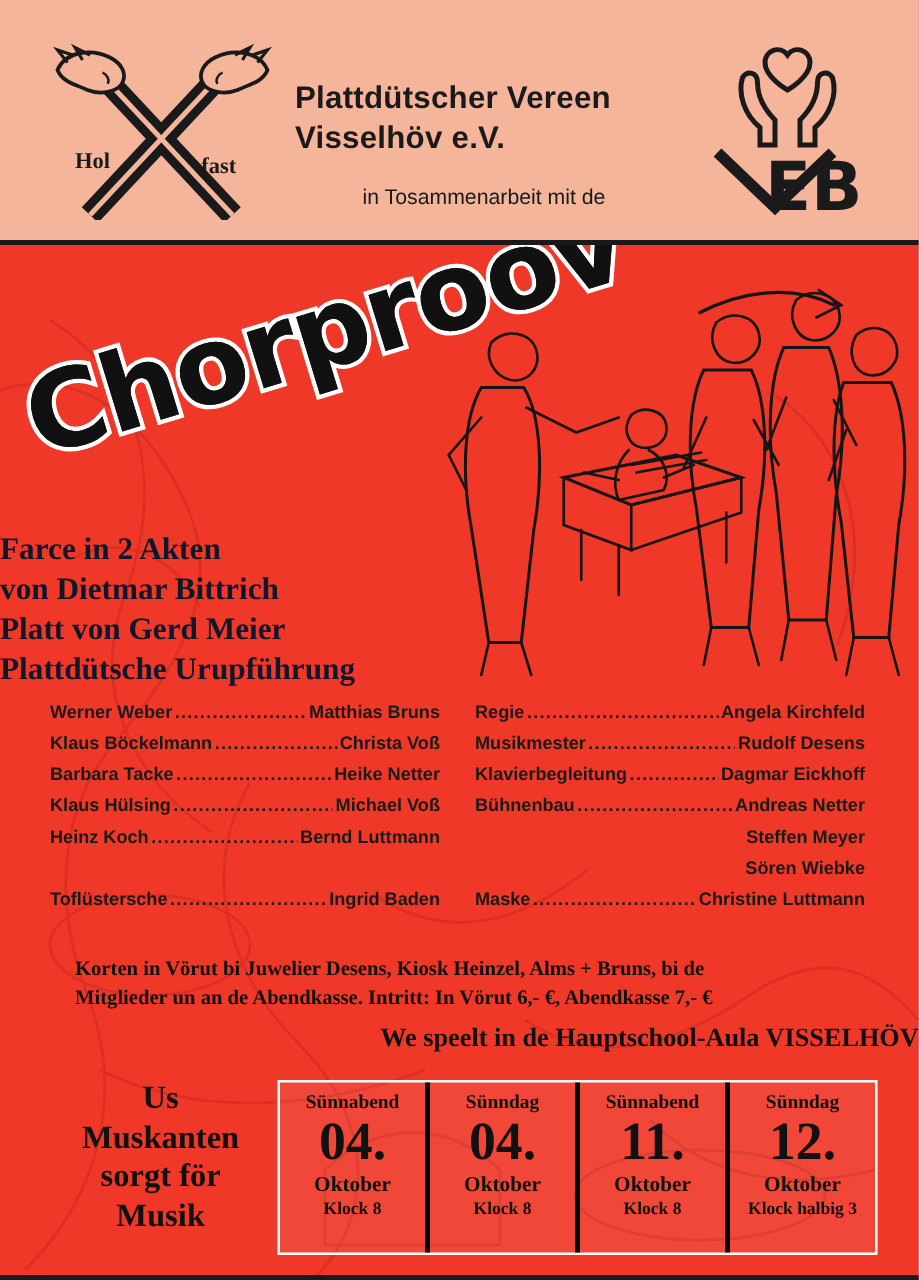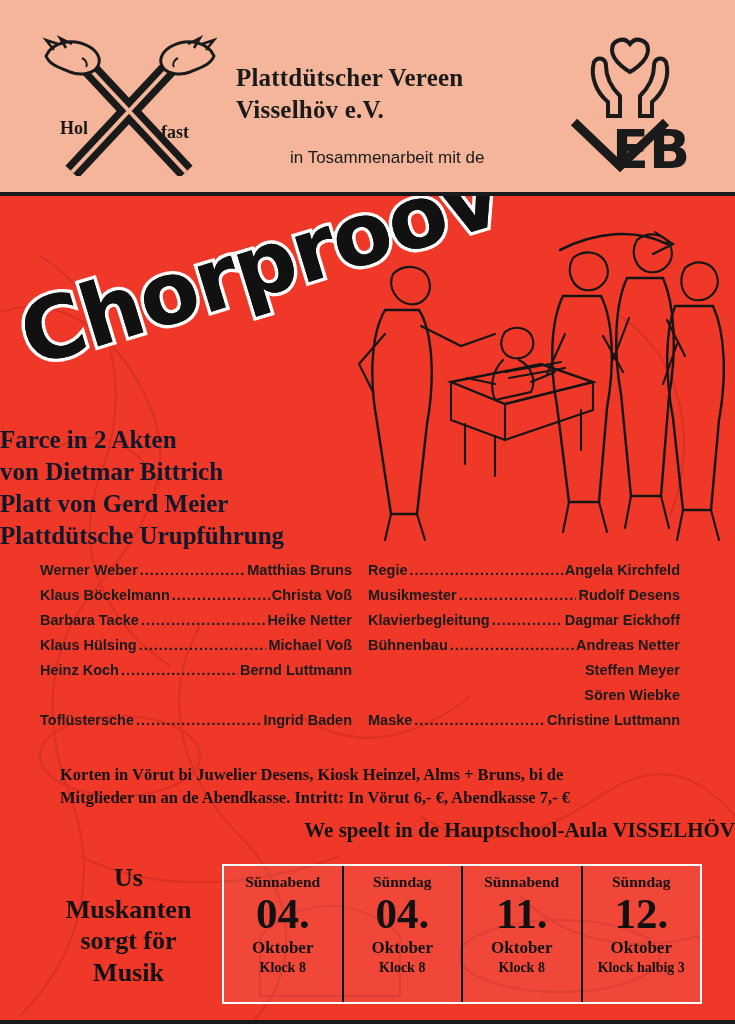--- a/index.html
+++ b/index.html
@@ -36,21 +36,20 @@
   .xlogo svg { display: block; }
 
   .org-title {
     position: absolute;
     left: 236px; top: 62px;
     color: #1a1a1a;
     font-weight: bold;
     font-size: 25px;
     line-height: 1.28;
     letter-spacing: 0.2px;
-    font-family: Liberation Serif, serif;
   }
   .coop-line {
     position: absolute;
     left: 290px; top: 148px;
     color: #1a1a1a;
     font-size: 17px;
     font-weight: normal;
   }
 
   
@@ -121,21 +120,21 @@
     font-size: 25px;
     line-height: 1.28;
   }
 
   
   .cast {
     position: absolute;
     left: 40px; top: 366px;
     width: 660px;
     display: flex;
-    gap: 16px;
+    gap: 28px;
   }
   .cast-col { width: 312px; }
   .cast-row {
     display: flex;
     align-items: baseline;
     font-size: 14.5px;
     color: #1a1a1a;
     font-weight: bold;
     height: 25px;
     white-space: nowrap;
@@ -194,21 +193,21 @@
   .dates {
     position: absolute;
     left: 222px; top: 668px;
     width: 480px; height: 140px;
     display: flex;
     border: 2px solid #ffffff;
     background: rgba(255,255,255,0.08);
   }
   .date-cell {
     flex: 1 1 0;
-    border-right: 2px solid #000000;
+    border-right: 4px solid #000000;
     text-align: center;
     color: #111111;
     padding-top: 7px;
   }
   .date-cell:last-child { border-right: none; }
   .date-dow {
     font-family: "Liberation Serif", serif;
     font-weight: bold;
     font-size: 15.5px;
   }

